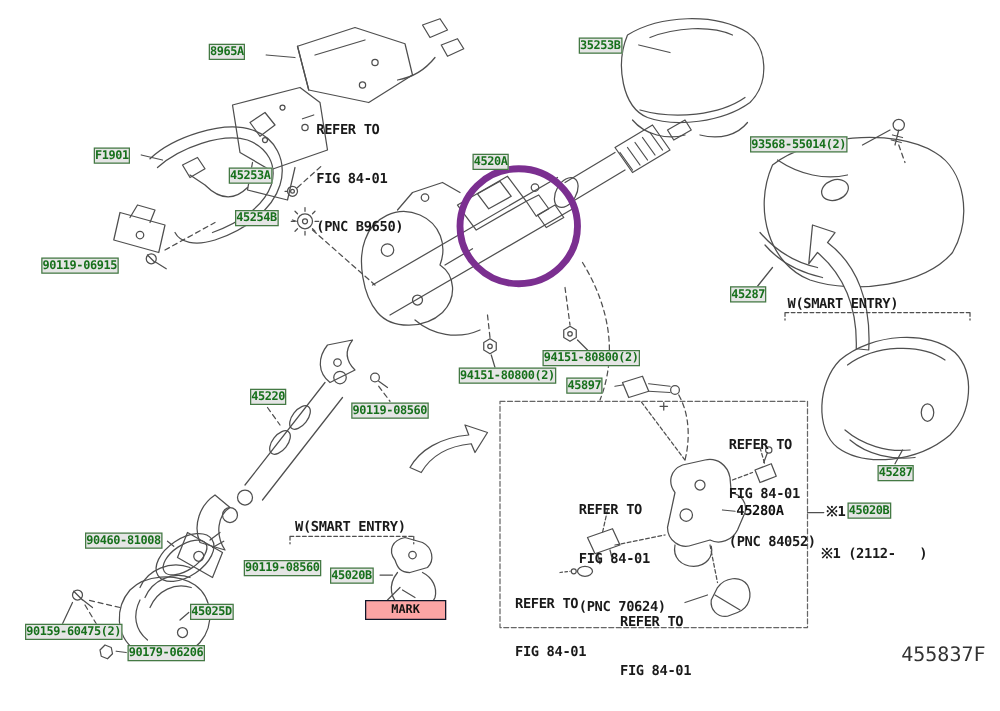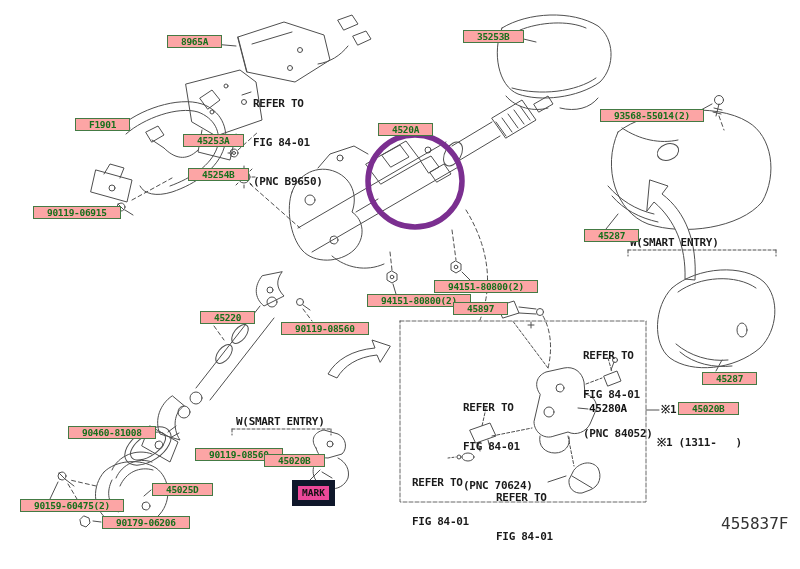--- a/index.html
+++ b/index.html
@@ -1,27 +1,27 @@
 <!DOCTYPE html>
 <html><head>
 <meta charset="utf-8">
 <style>
   html,body{margin:0;padding:0;background:#fff;}
   .stage{position:relative;width:800px;height:569px;background:#ffffff;overflow:hidden;
          font-family:"DejaVu Sans Mono",monospace;}
   svg.art{position:absolute;left:0;top:0;z-index:1;}
   .plabel{position:absolute;z-index:3;font-weight:bold;font-size:9.5px;line-height:11px;
-          color:#17701c;background:#fca5a5;border:1px solid #447a44;padding:0 13px;
+          color:#17701c;background:#e5e5e5;border:1px solid #447a44;padding:0 0;
           white-space:nowrap;letter-spacing:-0.3px;}
   .note{position:absolute;z-index:2;font-weight:bold;font-size:11px;line-height:13px;
         color:#1a1a1a;white-space:pre;letter-spacing:-0.3px;}
   .partnum{position:absolute;z-index:2;font-weight:bold;font-size:11px;color:#111;
            white-space:nowrap;letter-spacing:-0.3px;}
-  .markbox{position:absolute;z-index:3;border:6px solid #0f172a;background:#ec4899;
-           font-weight:bold;font-size:9.5px;line-height:12px;color:#111;padding:1px 4px;}
+  .markbox{position:absolute;z-index:3;border:1px solid #0f172a;background:#fca5a5;
+           font-weight:bold;font-size:9.5px;line-height:12px;color:#111;padding:1px 20px;}
   .code{position:absolute;z-index:2;font-size:16px;color:#333;letter-spacing:0;}
 </style>
 </head>
 <body>
 
 <div class="stage">
 
 <svg class="art" width="800" height="569" viewBox="0 0 800 569">
   <g stroke="#4f4f4f" fill="none" stroke-width="1" stroke-linecap="round" stroke-linejoin="round">
 
@@ -283,17 +283,17 @@
 </div>
 
 <div class="partnum" style="left:589px;top:402px">45280A</div>
 
 <div class="note" style="left:630px;top:236px">W(SMART ENTRY)</div>
 <div class="note" style="left:236px;top:415px">W(SMART ENTRY)</div>
 
 <div class="markbox" style="left:292px;top:480px">MARK</div>
 
 <div class="note" style="left:661px;top:403px">※1</div>
-<div class="note" style="left:657px;top:436px">※1 (1311-   )</div>
+<div class="note" style="left:657px;top:436px">※1 (2112-   )</div>
 
 <div class="code" style="left:721px;top:514px">455837F</div>
 
 </div>
 
 </body></html>

